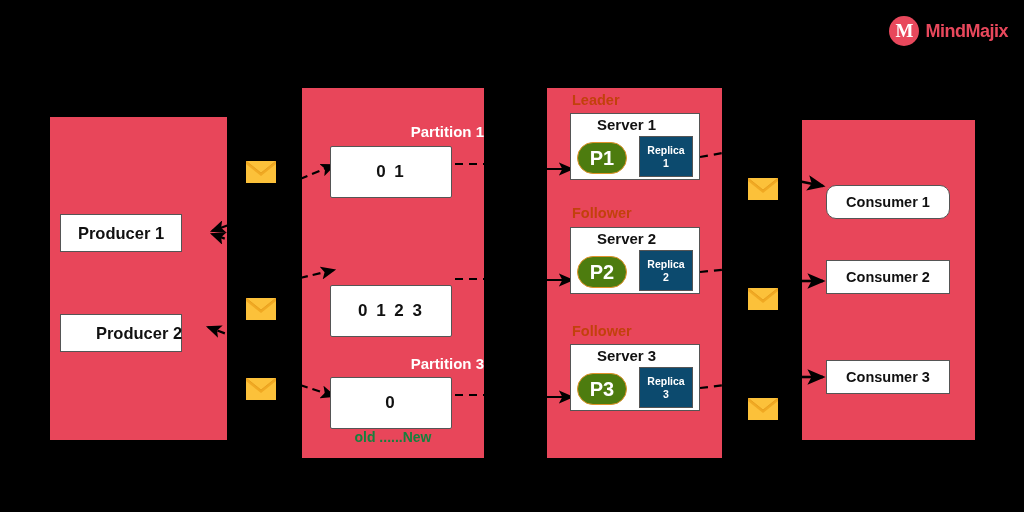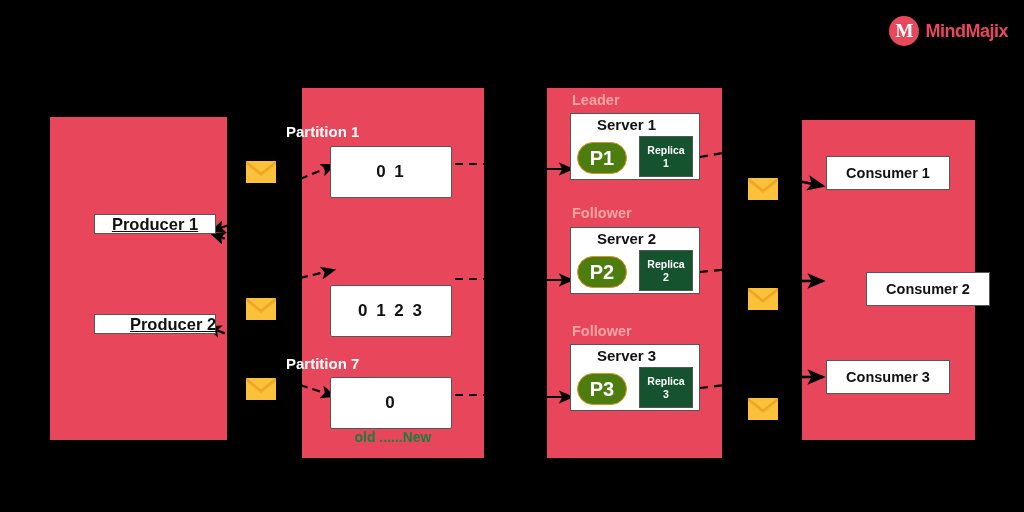--- a/index.html
+++ b/index.html
@@ -34,47 +34,46 @@
     border: 1.5px solid #555;
     box-sizing: border-box;
     display: flex;
     align-items: center;
     justify-content: center;
     color: #111;
     font-weight: 700;
     white-space: nowrap;
   }
   .producer-box {
-    width: 122px; height: 20px;
+    width: 122px; height: 38px;
     font-size: 16.5px;
-    left: 94px;
-    text-decoration: underline;
+    left: 60px;
   }
   #producer-1 { top: 214px; }
   #producer-2 { top: 314px; padding-left: 36px; }
 
   .consumer-box {
     width: 124px; height: 34px;
     font-size: 14.5px;
     left: 826px;
     font-weight: 700;
   }
-  #consumer-1 { top: 156px; }
-  #consumer-2 { top: 272px; margin-left: 40px; }
+  #consumer-1 { top: 185px; border-radius: 10px; }
+  #consumer-2 { top: 260px; }
   #consumer-3 { top: 360px; }
 
   
   .partition-label {
     position: absolute;
     color: #FFFFFF;
     font-size: 15px;
     font-weight: 700;
-    text-align: left;
+    text-align: right;
     width: 182px;
-    left: 286px;
+    left: 302px;
   }
   .partition-pill {
     position: absolute;
     left: 330px;
     width: 122px;
     height: 52px;
     background: #FFFFFF;
     border: 1.5px solid #555;
     border-radius: 2px;
     box-sizing: border-box;
@@ -101,21 +100,21 @@
     text-align: center;
     color: #15803d;
     font-size: 14px;
     font-weight: 700;
   }
 
   
   .role-label {
     position: absolute;
     left: 572px;
-    color: #fca5a5;
+    color: #c2410c;
     font-size: 14.5px;
     font-weight: 700;
   }
   #role-1 { top: 92px; }
   #role-2 { top: 205px; }
   #role-3 { top: 323px; }
 
   .server-box {
     position: absolute;
     left: 570px;
@@ -155,21 +154,21 @@
     color: #FFFFFF;
     font-size: 20px;
     font-weight: 700;
   }
   .replica-box {
     position: absolute;
     left: 68px;
     top: 22px;
     width: 54px;
     height: 41px;
-    background: #14532d;
+    background: #0c4a6e;
     border: 1.5px solid #555;
     box-sizing: border-box;
     display: flex;
     flex-direction: column;
     align-items: center;
     justify-content: center;
     color: #FFFFFF;
     font-size: 10.5px;
     font-weight: 700;
     line-height: 1.15;
@@ -287,21 +286,21 @@
     <rect x="0" y="0" width="30" height="22" fill="#FCC13A"></rect>
     <path d="M0,0 L15,12 L30,0 L30,3 L15,15 L0,3 Z" fill="#F0A923"></path>
     <path d="M0,0 L15,12 L30,0" fill="none" stroke="#E8A020" stroke-width="1"></path>
   </svg>
 
   <div class="partition-label" id="partition-label-1">Partition 1</div>
   <div class="partition-pill" id="partition-pill-1">0  1</div>
 
   <div class="partition-pill" id="partition-pill-2">0 1 2 3</div>
 
-  <div class="partition-label" id="partition-label-3">Partition 7</div>
+  <div class="partition-label" id="partition-label-3">Partition 3</div>
   <div class="partition-pill" id="partition-pill-3">0</div>
 
   <div id="old-new">old  ......New</div>
 
   <div class="role-label" id="role-1">Leader</div>
   <div class="server-box" id="server-box-1">
     <div class="server-title">Server 1</div>
     <div class="p-pill">P1</div>
     <div class="replica-box">
       <span>Replica</span>

